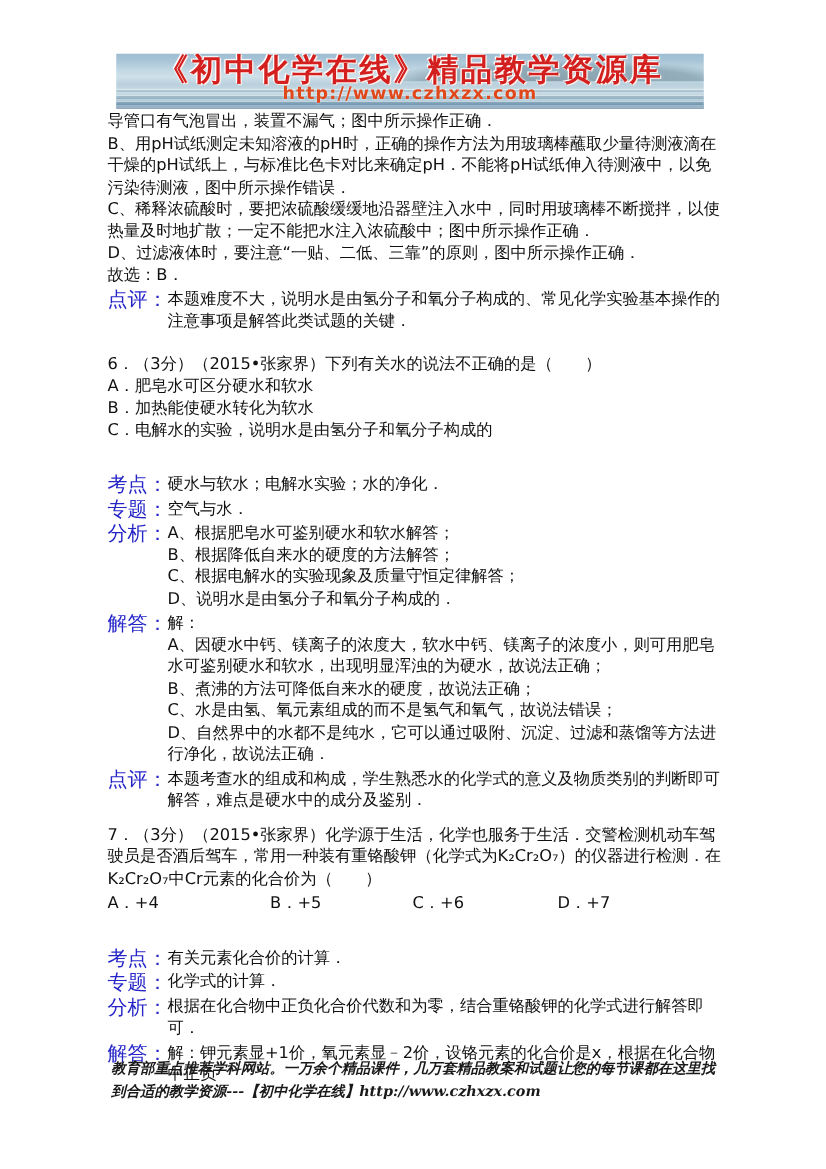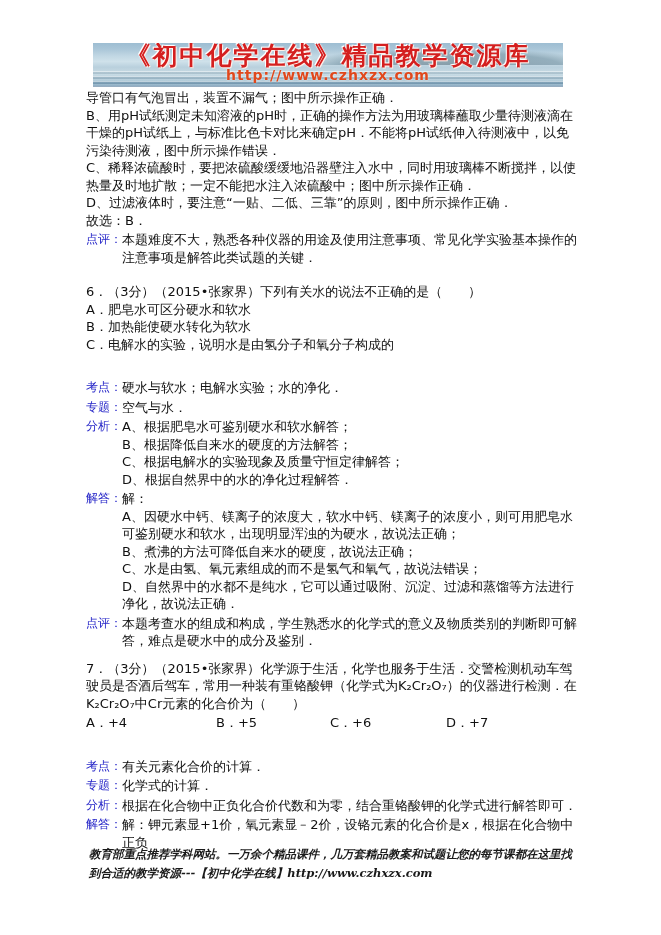--- a/index.html
+++ b/index.html
@@ -57,21 +57,21 @@
     position:absolute;left:86px;top:89px;width:492px;
     font-size:13px;line-height:17.5px;
   }
   .content p{margin:0;}
   .gap-s{height:8px;}
   .gap-m{height:15px;}
   .gap-l{height:24px;}
   .lblrow{display:flex;margin:2px 0;}
   .lbl{
     flex:0 0 34px;
-    color:#2626c8;font-size:12px;line-height:17.5px;
+    color:#2626c8;font-size:16px;line-height:17.5px;
     white-space:nowrap;
   }
   .lbody{flex:1;min-width:0;}
   .lbody div{margin:0;}
   .opt{margin:0;}
   .opts4{display:grid;grid-template-columns:130px 114px 116px 1fr;margin-top:2px;}
   
   .footer{
     position:absolute;left:89px;top:845px;width:486px;
     font-family:"DejaVu Serif","Liberation Serif",serif;
@@ -92,21 +92,21 @@
   <div class="content">
 
     <p>导管口有气泡冒出，装置不漏气；图中所示操作正确．</p>
     <p>B、用pH试纸测定未知溶液的pH时，正确的操作方法为用玻璃棒蘸取少量待测液滴在干燥的pH试纸上，与标准比色卡对比来确定pH．不能将pH试纸伸入待测液中，以免污染待测液，图中所示操作错误．</p>
     <p>C、稀释浓硫酸时，要把浓硫酸缓缓地沿器壁注入水中，同时用玻璃棒不断搅拌，以使热量及时地扩散；一定不能把水注入浓硫酸中；图中所示操作正确．</p>
     <p>D、过滤液体时，要注意“一贴、二低、三靠”的原则，图中所示操作正确．</p>
     <p>故选：B．</p>
 
     <div class="lblrow">
       <span class="lbl">点评：</span>
-      <div class="lbody">本题难度不大，熟悉各种仪器的用途及使用注意事项、常见化学实验基本操作的注意事项是解答此类试题的关键．</div>
+      <div class="lbody">本题难度不大，说明水是由氢分子和氧分子构成的、常见化学实验基本操作的注意事项是解答此类试题的关键．</div>
     </div>
 
     <div class="gap-m"></div>
 
     <p>6．（3分）（2015•张家界）下列有关水的说法不正确的是（　　）</p>
     <p class="opt">A．肥皂水可区分硬水和软水</p>
     <p class="opt">B．加热能使硬水转化为软水</p>
     <p class="opt">C．电解水的实验，说明水是由氢分子和氧分子构成的</p>
 
     <div class="gap-l"></div>
@@ -118,21 +118,21 @@
     <div class="lblrow">
       <span class="lbl">专题：</span>
       <div class="lbody">空气与水．</div>
     </div>
     <div class="lblrow">
       <span class="lbl">分析：</span>
       <div class="lbody">
         <div>A、根据肥皂水可鉴别硬水和软水解答；</div>
         <div>B、根据降低自来水的硬度的方法解答；</div>
         <div>C、根据电解水的实验现象及质量守恒定律解答；</div>
-        <div>D、根据自然界中的水的净化过程解答．</div>
+        <div>D、说明水是由氢分子和氧分子构成的．</div>
       </div>
     </div>
     <div class="lblrow">
       <span class="lbl">解答：</span>
       <div class="lbody">
         <div>解：</div>
         <div>A、因硬水中钙、镁离子的浓度大，软水中钙、镁离子的浓度小，则可用肥皂水可鉴别硬水和软水，出现明显浑浊的为硬水，故说法正确；</div>
         <div>B、煮沸的方法可降低自来水的硬度，故说法正确；</div>
         <div>C、水是由氢、氧元素组成的而不是氢气和氧气，故说法错误；</div>
         <div>D、自然界中的水都不是纯水，它可以通过吸附、沉淀、过滤和蒸馏等方法进行净化，故说法正确．</div>

